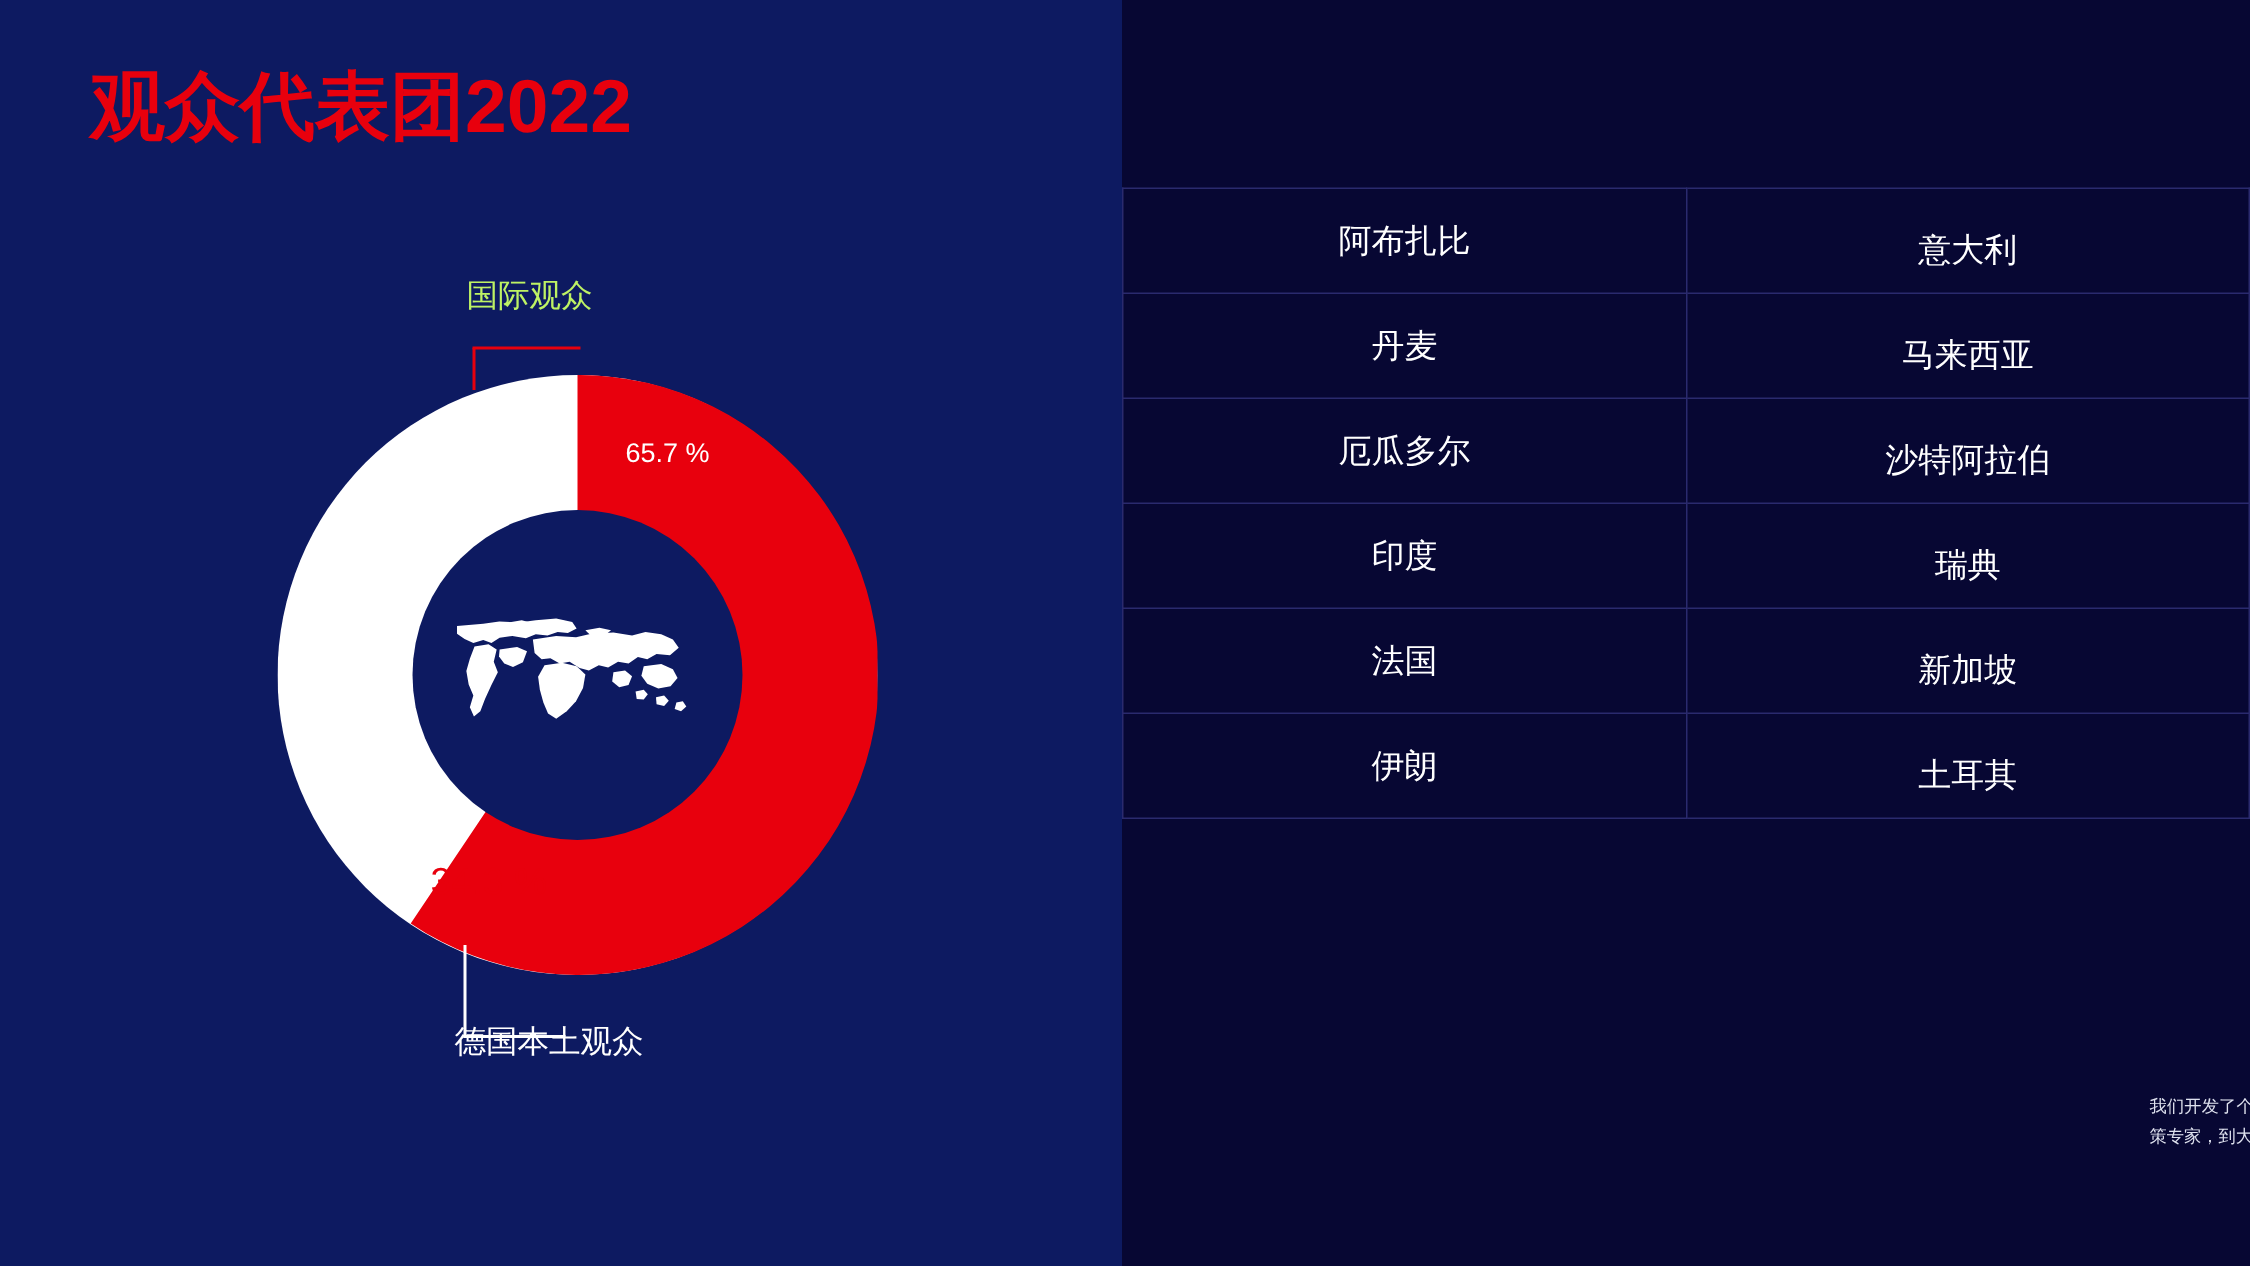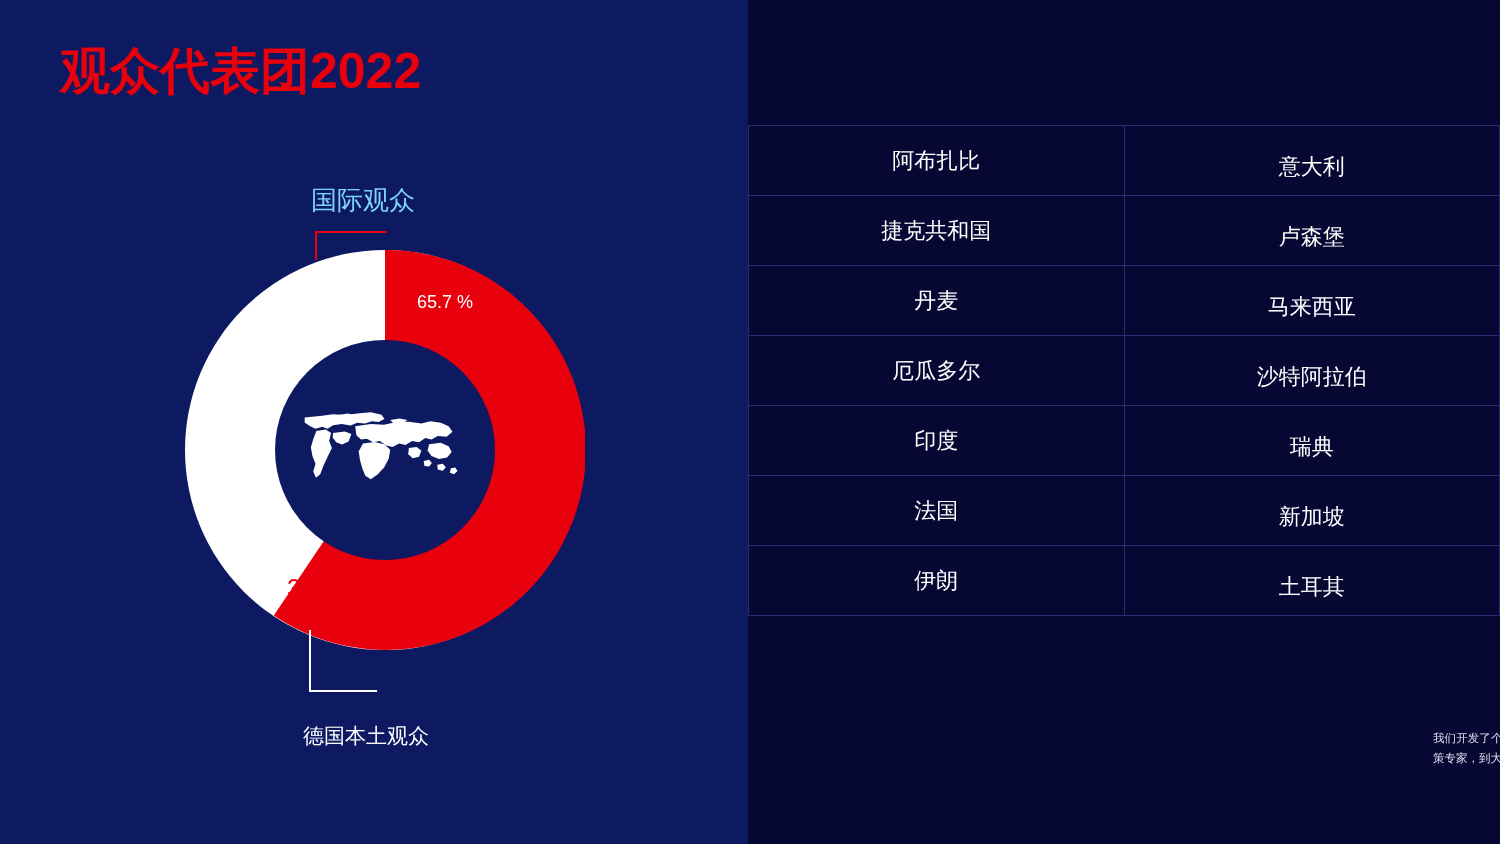--- a/index.html
+++ b/index.html
@@ -20,24 +20,24 @@
     font-size:50px; font-weight:bold; color:#e8000d;
     letter-spacing:0px; line-height:1.1; white-space:nowrap;
   }
 
   
   .donut-wrap { position:absolute; left:185px; top:250px; width:400px; height:400px; }
   .donut-svg { display:block; width:400px; height:400px; }
 
   .label-intl {
     position:absolute; left:311px; top:183px;
-    font-size:26px; color:#7dd3fc; white-space:nowrap;
+    font-size:21px; color:#bef264; white-space:nowrap;
   }
   .label-domestic {
-    position:absolute; left:303px; top:722px;
+    position:absolute; left:303px; top:680px;
     font-size:21px; color:#ffffff; white-space:nowrap;
   }
   .leader-intl-v {
     position:absolute; left:315px; top:232px; width:2px; height:28px;
     background:#e8000d;
   }
   .leader-intl-h {
     position:absolute; left:315px; top:231px; width:72px; height:2px;
     background:#e8000d;
   }
@@ -137,24 +137,20 @@
 
   <div class="right-panel">
 
     <table class="country-table">
       <tbody>
           <tr>
             <td class="col-left">阿布扎比</td>
             <td class="col-right">意大利</td>
           </tr>
           <tr>
-            <td class="col-left">捷克共和国</td>
-            <td class="col-right">卢森堡</td>
-          </tr>
-          <tr>
             <td class="col-left">丹麦</td>
             <td class="col-right">马来西亚</td>
           </tr>
           <tr>
             <td class="col-left">厄瓜多尔</td>
             <td class="col-right">沙特阿拉伯</td>
           </tr>
           <tr>
             <td class="col-left">印度</td>
             <td class="col-right">瑞典</td>

